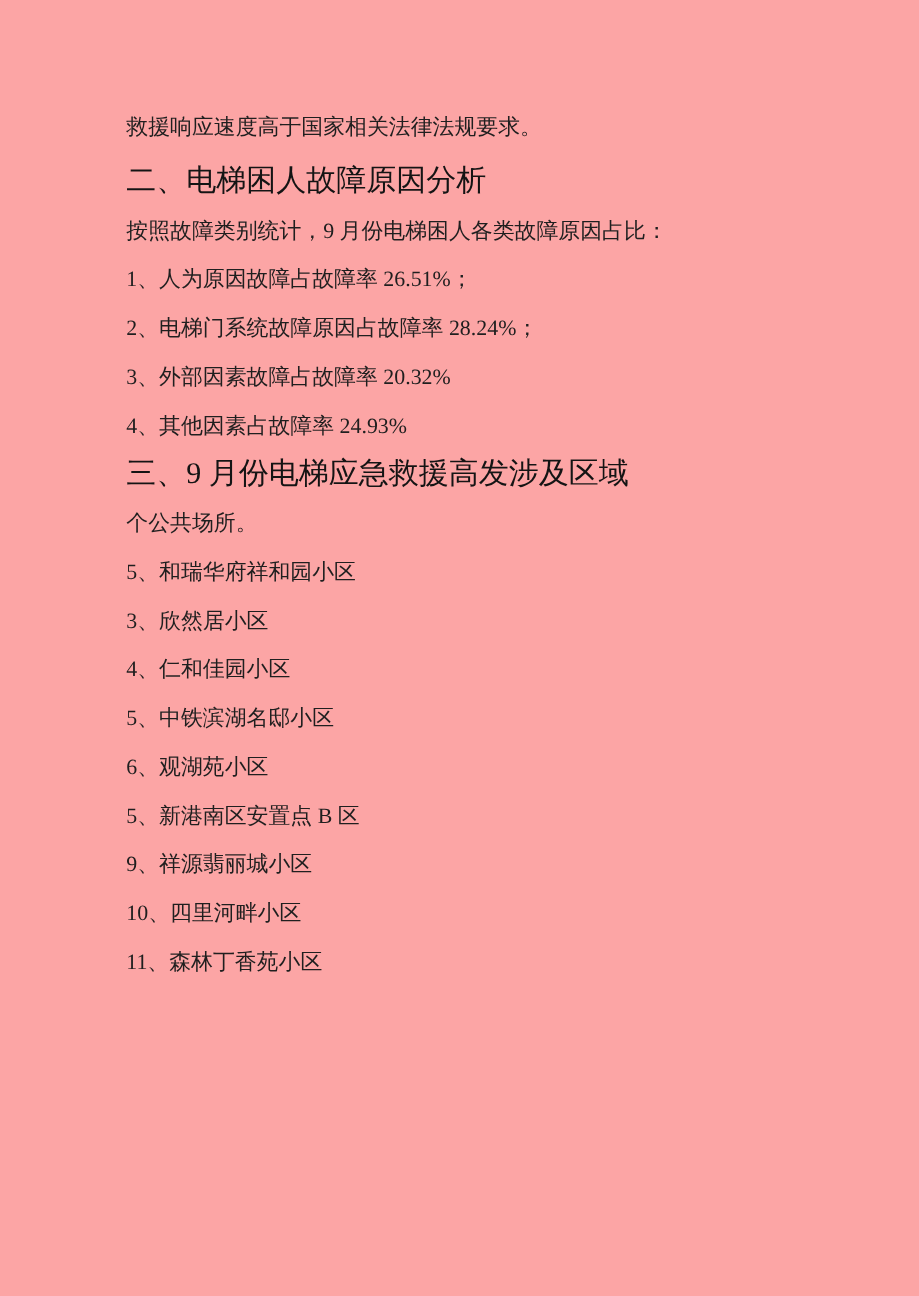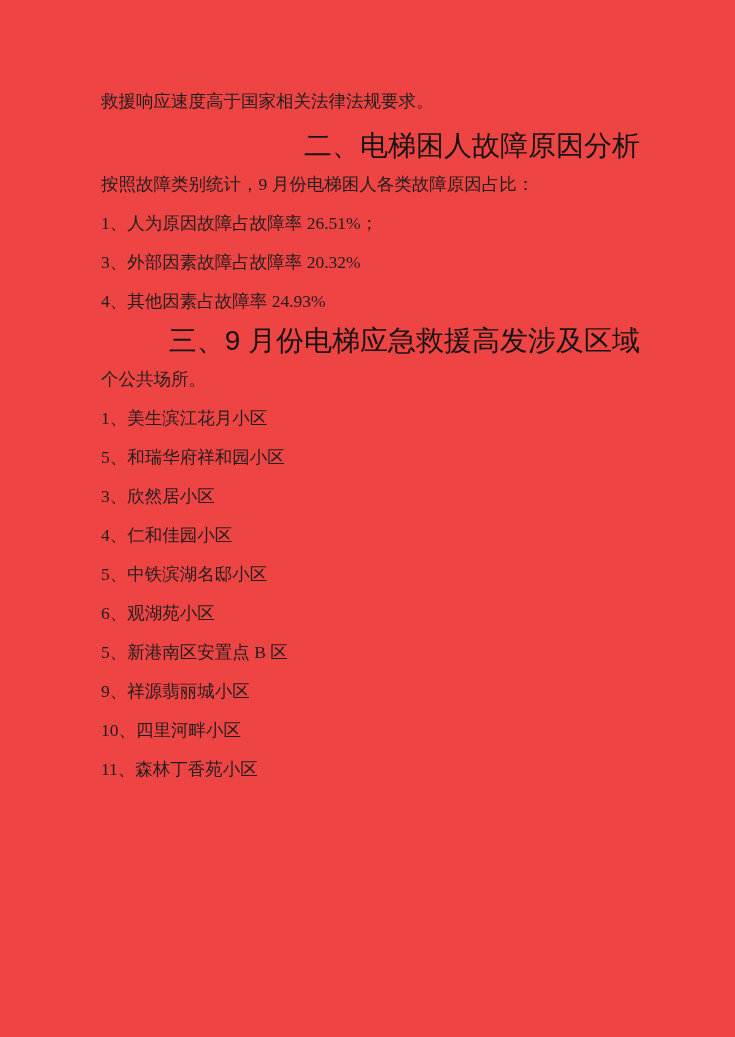--- a/index.html
+++ b/index.html
@@ -4,43 +4,42 @@
 <style>
   html, body {
     margin: 0;
     padding: 0;
     background: #ffffff;
   }
   .page {
     position: relative;
     width: 735px;
     height: 1037px;
-    background: #ef4444;
+    background: #fca5a5;
     box-sizing: border-box;
     padding: 82px 95px 0 101px;
     color: #1f1f1f;
     font-family: "Liberation Serif", "DejaVu Serif", serif;
     font-size: 17.5px;
     overflow: hidden;
   }
   .page p, .page h2 {
     margin: 0;
     padding: 0;
     line-height: 39px;
     font-weight: normal;
   }
   .indent {
     padding-left: 42px;
   }
   .heading {
-    font-family: Liberation Sans, sans-serif;
+    font-family: Liberation Serif, serif;
     font-weight: bold;
-    font-size: 28px;
+    font-size: 24px;
     color: #141414;
-    text-align: right;
   }
   .heading-gap {
     margin-top: 5px !important;
   }
   .subheading {
     font-weight: bold;
     font-size: 18px;
     color: #141414;
   }
   .stretch-line {
@@ -53,29 +52,29 @@
 
 <div class="page">
 
   <p>救援响应速度高于国家相关法律法规要求。</p>
 
   <h2 class="heading heading-gap">二、电梯困人故障原因分析</h2>
 
   <p class="indent">按照故障类别统计，9 月份电梯困人各类故障原因占比：</p>
 
   <p>1、人为原因故障占故障率 26.51%；</p>
+  <p>2、电梯门系统故障原因占故障率 28.24%；</p>
   <p>3、外部因素故障占故障率 20.32%</p>
   <p>4、其他因素占故障率 24.93%</p>
 
   <h2 class="heading">三、9 月份电梯应急救援高发涉及区域</h2>
 
   <p>个公共场所。</p>
 
 
-  <p class="indent">1、美生滨江花月小区</p>
   <p class="indent">5、和瑞华府祥和园小区</p>
   <p class="indent">3、欣然居小区</p>
   <p class="indent">4、仁和佳园小区</p>
   <p class="indent">5、中铁滨湖名邸小区</p>
   <p class="indent">6、观湖苑小区</p>
   <p class="indent">5、新港南区安置点 B 区</p>
   <p class="indent">9、祥源翡丽城小区</p>
   <p class="indent">10、四里河畔小区</p>
   <p class="indent">11、森林丁香苑小区</p>
 

